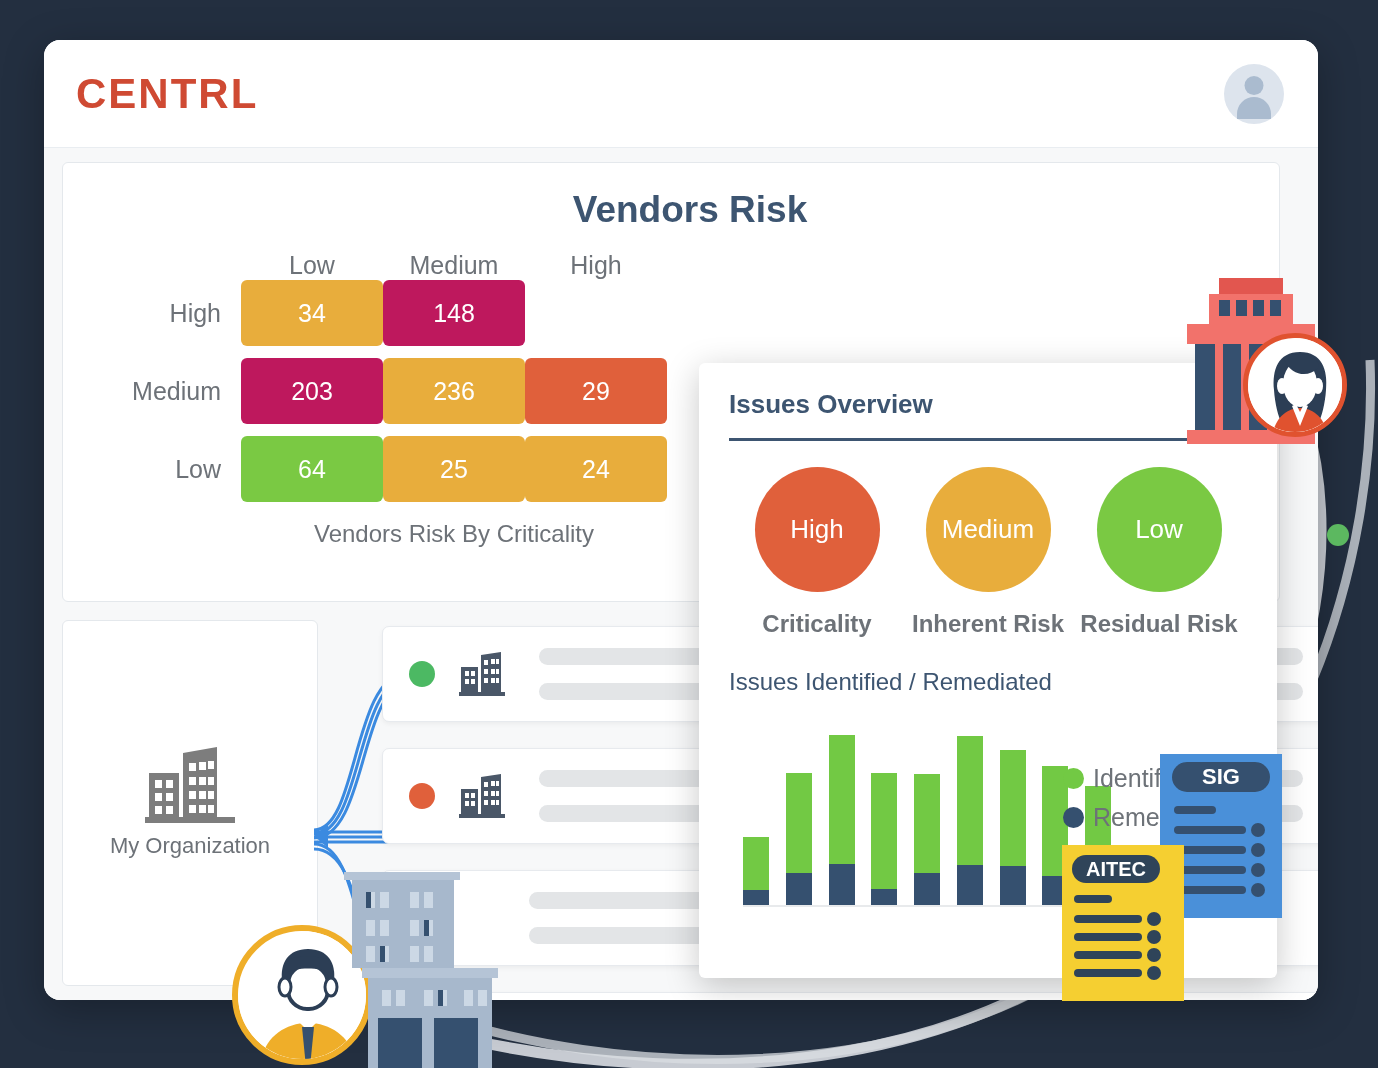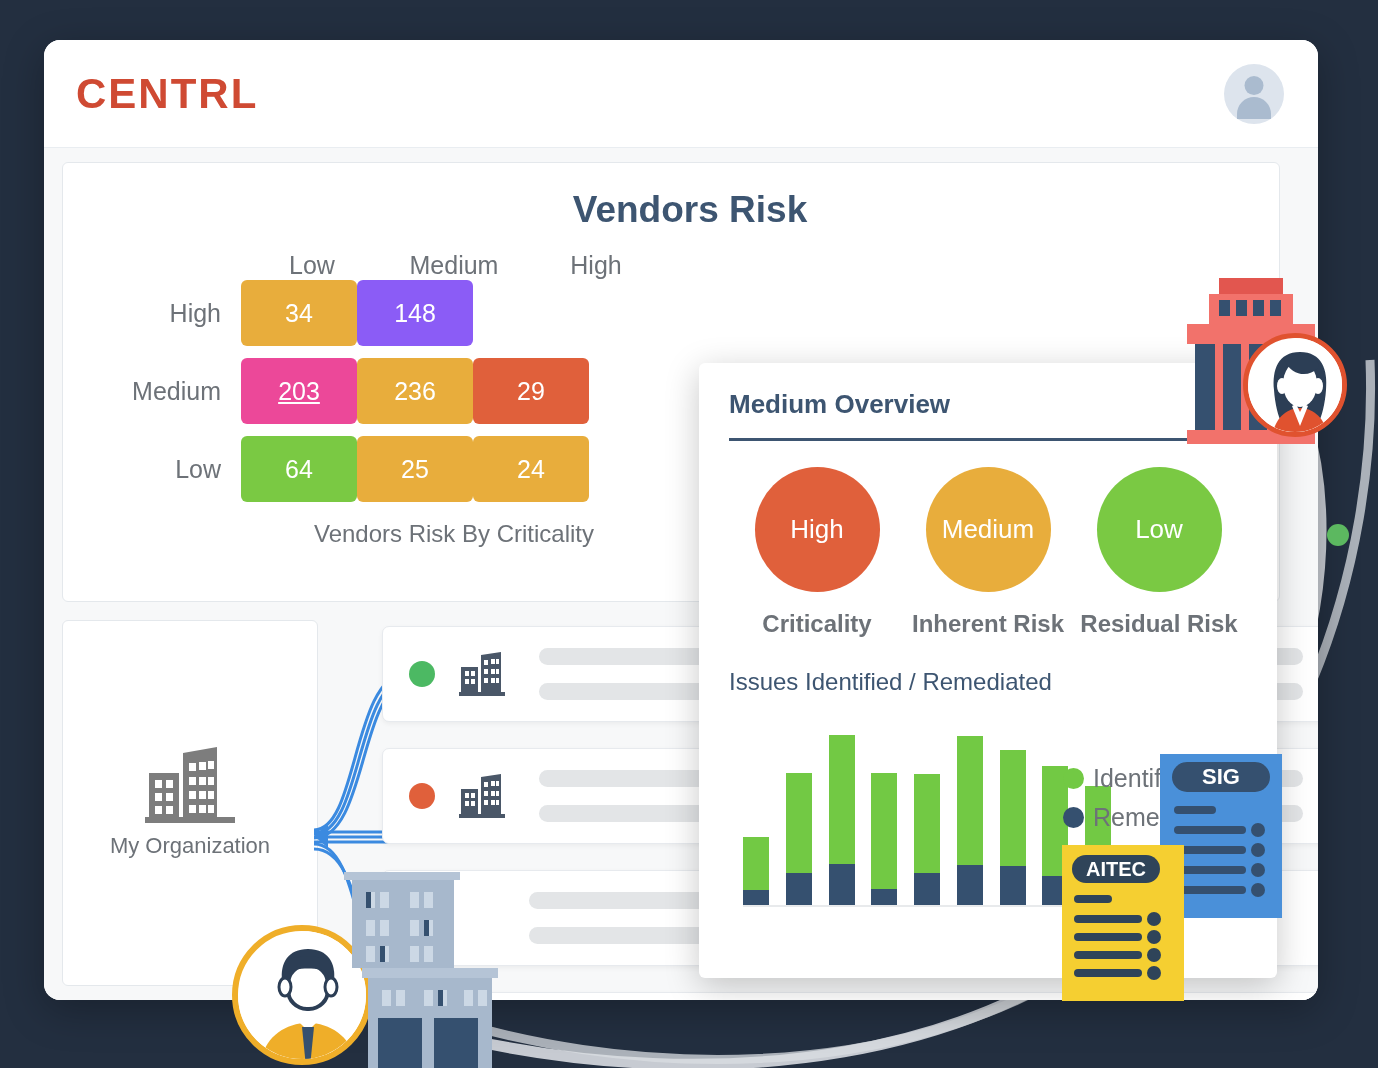--- a/index.html
+++ b/index.html
@@ -62,21 +62,21 @@
     width: 142px; text-align: center; font-size: 25px; color: #6d7278;
     margin-right: 0;
   }
   .matrix-row { display: flex; align-items: center; margin-bottom: 12px; }
   .matrix-row:first-of-type { margin-top: 12px; }
   .row-label {
     width: 126px; text-align: right; padding-right: 20px;
     font-size: 25px; color: #6d7278;
   }
   .cell {
-    width: 116px; height: 66px; border-radius: 6px;
+    width: 142px; height: 66px; border-radius: 6px;
     display: flex; align-items: center; justify-content: center;
     color: #fff; font-size: 25px; margin-right: 0;
   }
   .matrix-caption {
     margin-top: 18px; margin-left: 126px; width: 426px; text-align: center;
     font-size: 24px; color: #6d7278;
   }
 
   
   .panel-org {
@@ -183,25 +183,25 @@
         <div class="matrix">
           <div class="matrix-col-head">
             <span>Low</span>
             <span>Medium</span>
             <span>High</span>
           </div>
 
           <div class="matrix-row">
             <div class="row-label">High</div>
             <div class="cell" style="background: rgb(232, 173, 60);">34</div>
-            <div class="cell" style="background: #8b5cf6;">148</div>
+            <div class="cell" style="background: #be185d;">148</div>
           </div>
           <div class="matrix-row">
             <div class="row-label">Medium</div>
-            <div class="cell" style="background: #ec4899; text-decoration: underline;">203</div>
+            <div class="cell" style="background: #be185d;">203</div>
             <div class="cell" style="background: rgb(232, 173, 60);">236</div>
             <div class="cell" style="background: rgb(224, 96, 59);">29</div>
           </div>
           <div class="matrix-row">
             <div class="row-label">Low</div>
             <div class="cell" style="background: rgb(122, 201, 67);">64</div>
             <div class="cell" style="background: rgb(232, 173, 60);">25</div>
             <div class="cell" style="background: rgb(232, 173, 60);">24</div>
           </div>
 
@@ -311,21 +311,21 @@
       <div class="vcard vcard-3">
         <div class="bars" style="margin-left:120px">
           <div class="bar-ph" style="width:63%"></div>
           <div class="bar-ph" style="width:80%"></div>
         </div>
       </div>
 
       <div class="vcard vcard-4"></div>
 
       <div class="overview">
-        <div class="ov-title">Medium Overview</div>
+        <div class="ov-title">Issues Overview</div>
         <div class="ov-rule"></div>
 
         <div class="circles">
           <div class="circ-wrap">
             <div class="circ" style="background: rgb(224, 96, 59);">High</div>
             <div class="circ-cap">Criticality</div>
           </div>
           <div class="circ-wrap">
             <div class="circ" style="background: rgb(232, 173, 60);">Medium</div>
             <div class="circ-cap">Inherent Risk</div>

